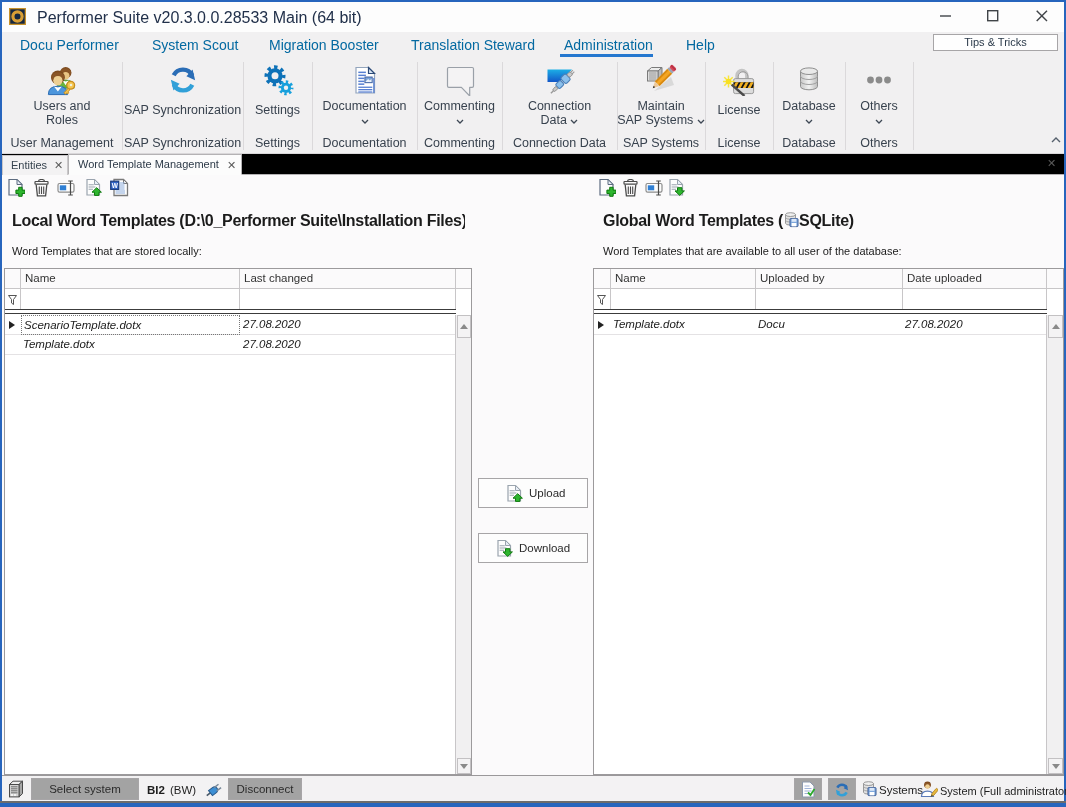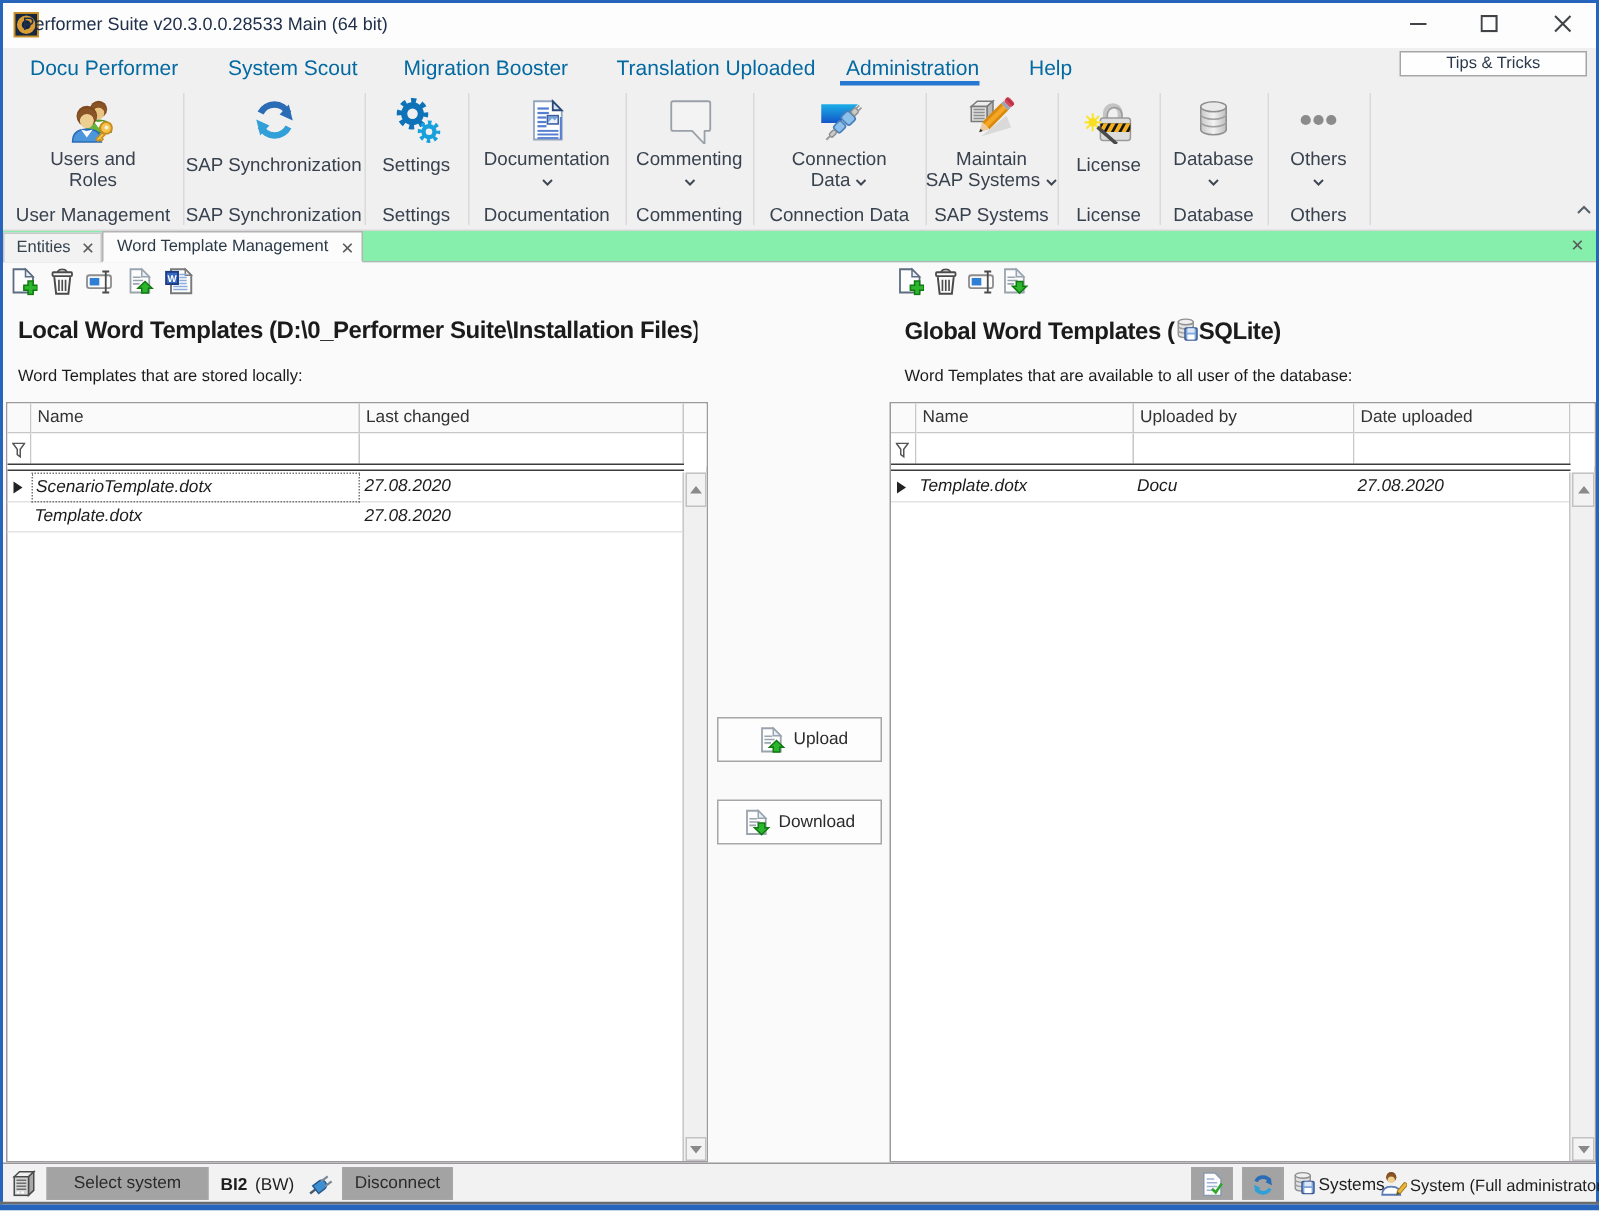--- a/index.html
+++ b/index.html
@@ -6,37 +6,37 @@
 html,body { width:1066px; height:807px; overflow:hidden; }
 body { font-family:"Liberation Sans", sans-serif; position:relative; background:#fff; }
 .abs { position:absolute; }
 
 #topborder { left:0; top:0; width:1066px; height:2px; background:#2765bd; }
 #leftborder { left:0; top:2px; width:2px; height:801px; background:#2765bd; }
 #rightborder { right:0; top:2px; width:2px; height:801px; background:#2765bd; }
 #botline { left:0; top:801px; width:1066px; height:2px; background:#6c6c6c; }
 #botborder { left:0; top:803px; width:1066px; height:4px; background:#2765bd; }
 #titlebar { left:2px; top:2px; width:1062px; height:30px; background:#fdfdfd; }
-#title { left:15px; top:9px; font-size:12px; color:#21304a; }
+#title { left:37px; top:9px; font-size:16px; color:#21304a; }
 
 #menubar { left:2px; top:32px; width:1062px; height:26px; background:#f1f0f1; }
 .menuitem { position:absolute; top:5px; font-size:14px; color:#0369a1; white-space:nowrap; }
 #adminunder { background:#2577cf; height:3px; }
 #tips { left:933px; top:34px; width:125px; height:17px; background:#fefefe; border:1px solid #a7a5a7; font-size:11px; color:#2b3a4a; text-align:center; line-height:15px; }
 
 #ribbon { left:2px; top:58px; width:1062px; height:96px; background:#f1f0f1; border-bottom:1px solid #d9d7d9; }
 .rsep { position:absolute; top:4px; width:1px; height:88px; background:#dbd9db; }
 .rgroup { position:absolute; top:0; height:95px; }
 .ricon { position:absolute; top:6px; left:50%; transform:translateX(-50%); }
 .rlabel { position:absolute; top:41px; width:100%; text-align:center; font-size:12.5px; color:#38424e; line-height:14px; }
 .rlabel.one { top:45px; }
 .rcap { position:absolute; top:78px; width:100%; text-align:center; font-size:12.5px; color:#38424e; white-space:nowrap; }
 .chev { display:inline-block; width:8px; height:5px; }
 
-#tabstrip { left:2px; top:154px; width:1062px; height:21px; background:#86efac; border-bottom:1px solid #b4b2b4; }
+#tabstrip { left:2px; top:154px; width:1062px; height:21px; background:#000000; border-bottom:1px solid #b4b2b4; }
 #tab1 { left:0px; top:1px; width:66px; height:20px; background:#f3f2f3; border:1px solid #c9c7c9; border-bottom:none; font-size:11px; color:#36434f; }
 #tab2 { left:66px; top:0px; width:174px; height:21px; background:#fcfcfc; border:1px solid #b4b2b4; border-bottom:1px solid #fcfcfc; font-size:11px; color:#2c3947; }
 .tabx { position:absolute; font-size:11px; color:#5a5a5a; }
 
 #content { left:2px; top:175px; width:1062px; height:600px; background:#fbfafb; }
 h1.ph { position:absolute; font-size:16px; letter-spacing:-0.3px; font-weight:bold; color:#1b1b1b; white-space:nowrap; overflow:hidden; }
 .psub { position:absolute; font-size:11px; color:#1b1b1b; white-space:nowrap; }
 
 .grid { position:absolute; background:#fff; border:1px solid #9c9a9c; }
 .gcell { position:absolute; border-right:1px solid #c8c6c8; font-size:11.5px; color:#2b2b2b; padding:3px 0 0 4px; overflow:hidden; white-space:nowrap; }
@@ -78,21 +78,21 @@
     <rect x="0.7" y="0.7" width="10" height="10" fill="none" stroke="#404448" stroke-width="1.4"></rect>
   </svg>
 <svg class="abs" style="left:1036px;top:10px" width="12" height="12" viewBox="0 0 12 12">
     <path d="M0.7 0.7 L11 11 M11 0.7 L0.7 11" stroke="#404448" stroke-width="1.4"></path>
   </svg>
 
 <div class="abs" id="menubar">
   <span class="menuitem" style="left:18px">Docu Performer</span>
   <span class="menuitem" style="left:150px">System Scout</span>
   <span class="menuitem" style="left:267px">Migration Booster</span>
-  <span class="menuitem" style="left:409px">Translation Uploaded</span>
+  <span class="menuitem" style="left:409px">Translation Steward</span>
   <span class="menuitem" style="left:562px">Administration</span>
   <span class="menuitem" style="left:684px">Help</span>
   <div class="abs" id="adminunder" style="left:558px;top:22px;width:93px"></div>
 </div>
 <div class="abs" id="tips">Tips &amp; Tricks</div>
 
 <div class="abs" id="ribbon">
   <div class="rsep" style="left:120px"></div>
   <div class="rsep" style="left:241px"></div>
   <div class="rsep" style="left:310px"></div>

